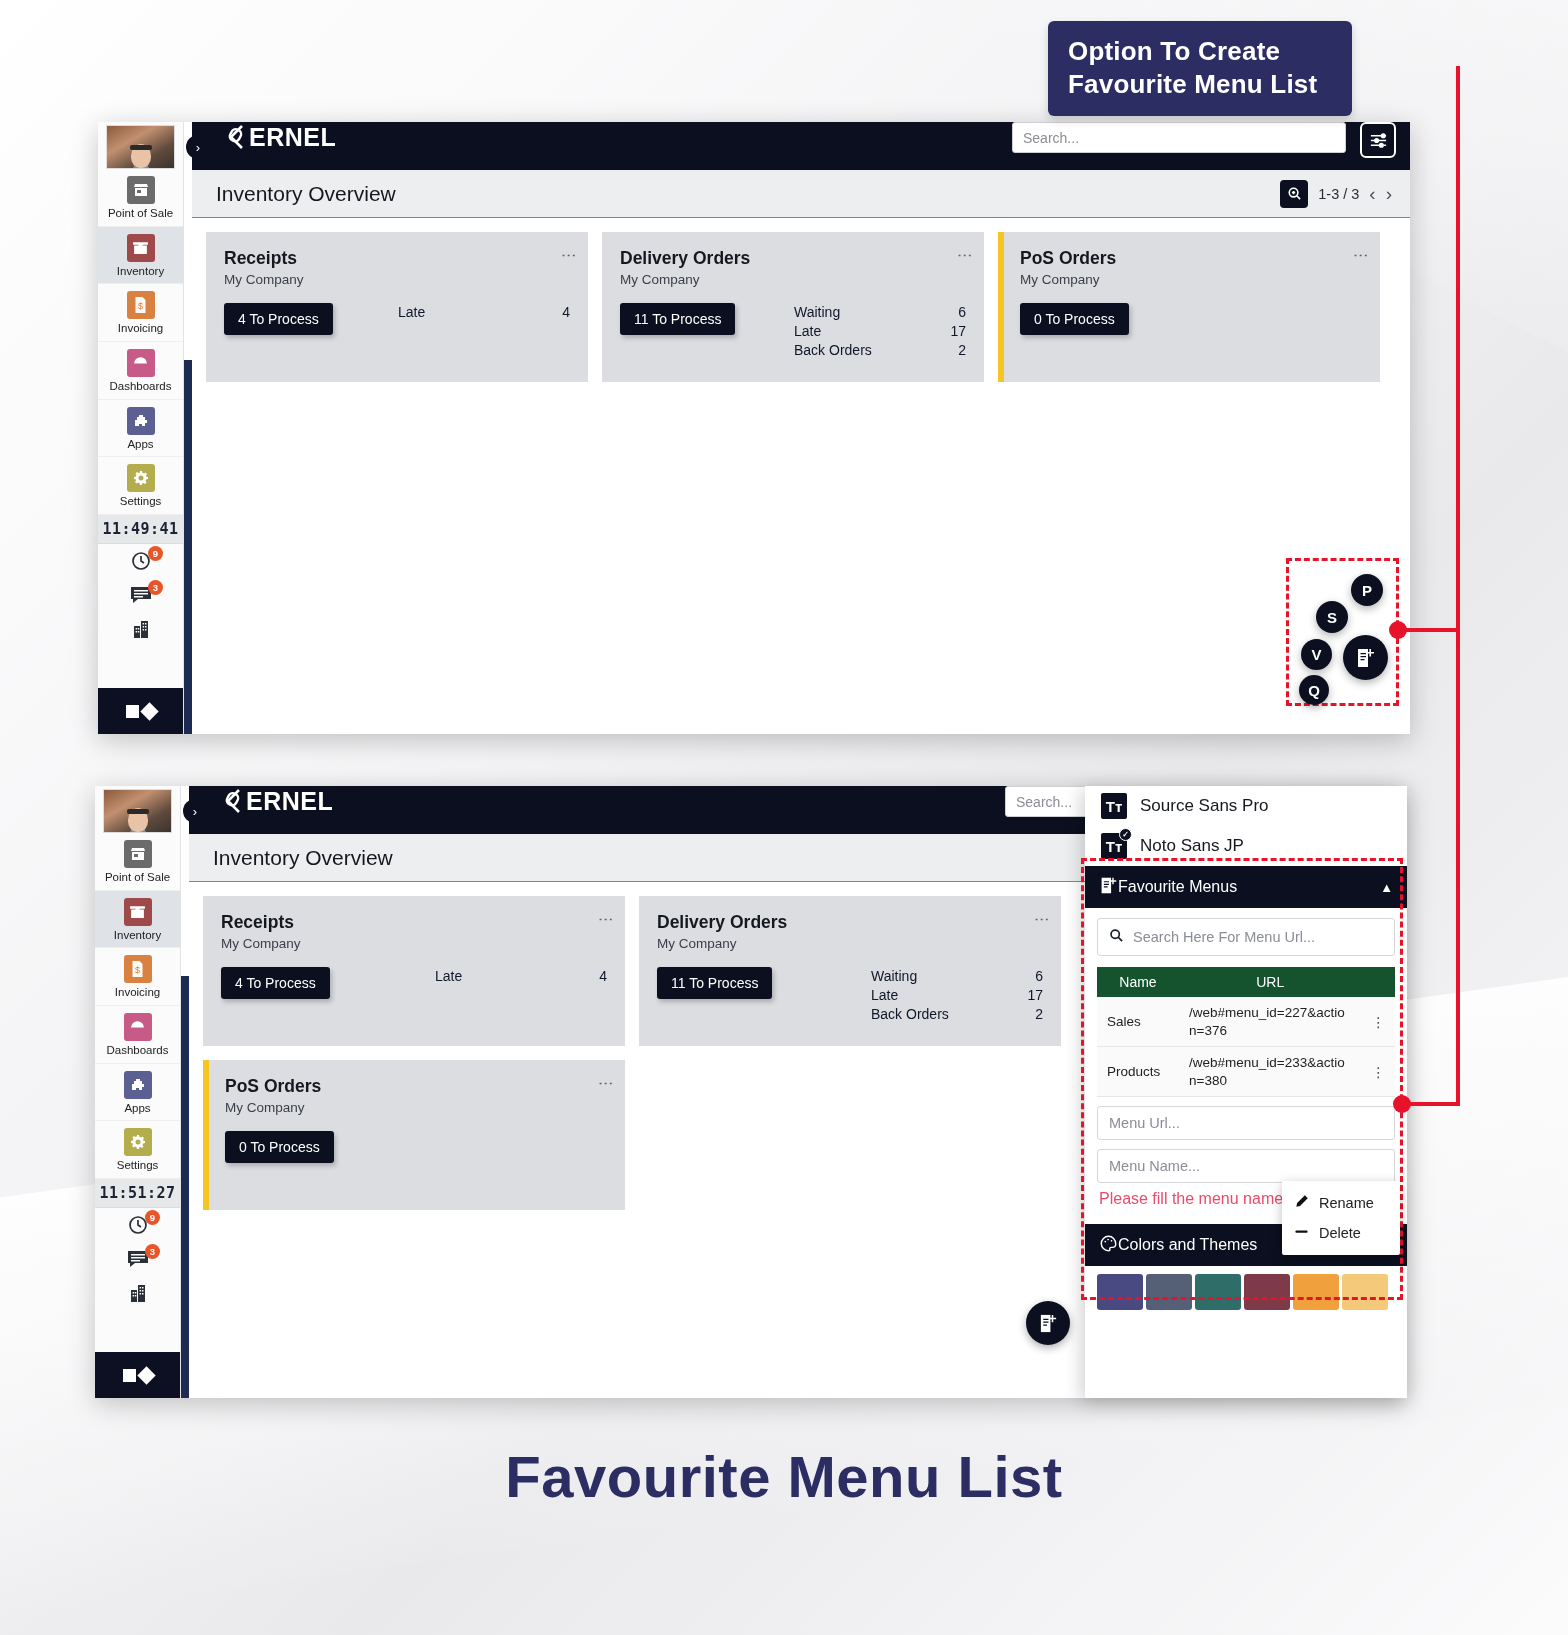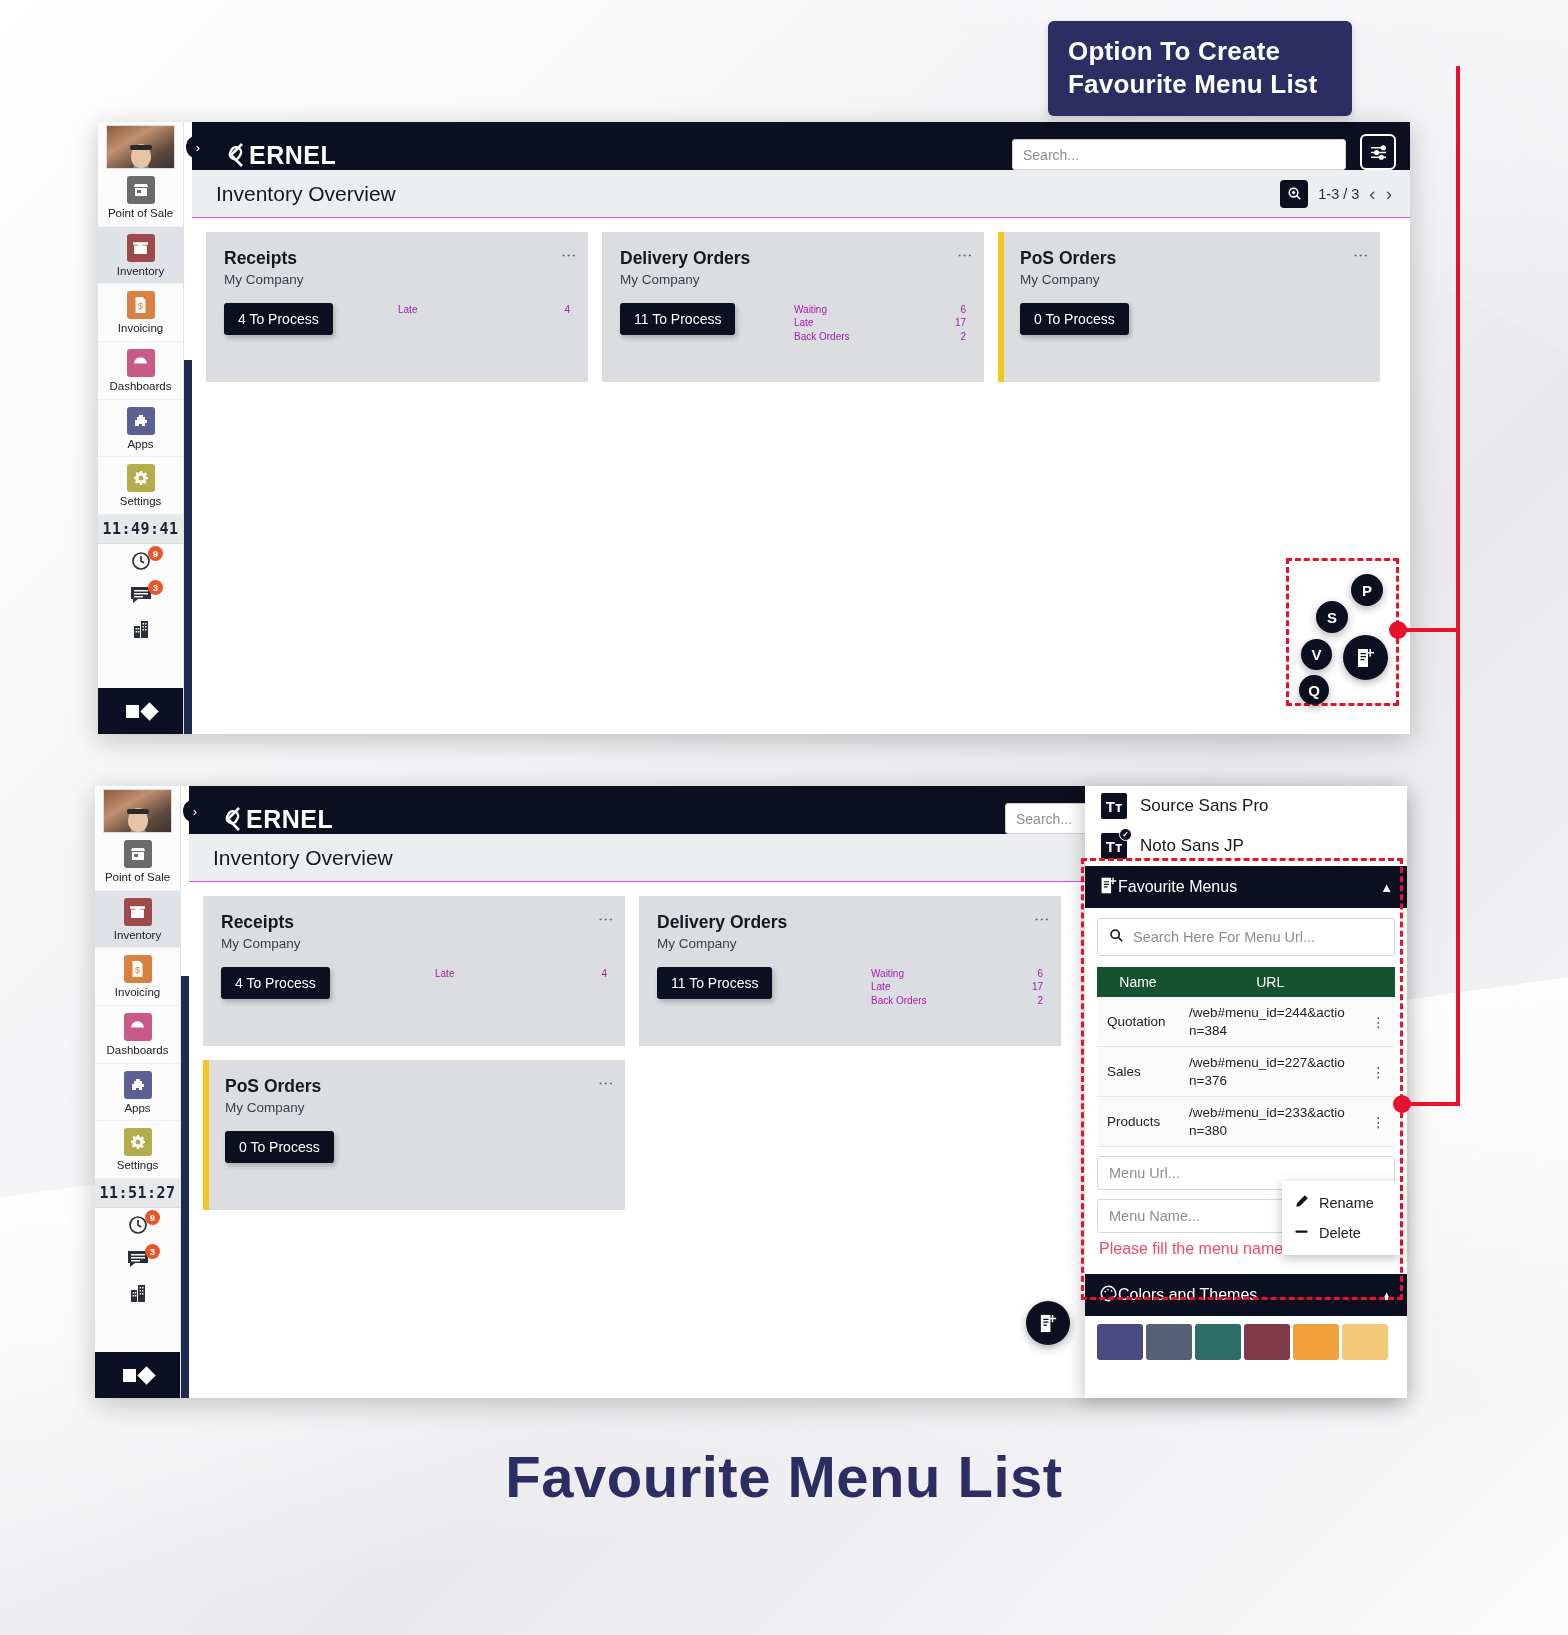--- a/index.html
+++ b/index.html
@@ -118,21 +118,21 @@
     position: absolute; left: 86px; top: 0; bottom: 0; width: 8px;
     background: #fff;
   }
   .rail .rail-fill {
     position:absolute; left:0; width:8px; background:#1d2a52;
   }
 
   
   .topbar {
     position: absolute; left: 94px; right: 0; top: 0; height: 48px;
-    background: #0b0f1f; display: flex; align-items: flex-end;
+    background: #0b0f1f; display: flex; align-items: flex-start;
     padding: 0 14px 0 30px;
   }
   .brand {
     color: #fff; font-size: 25px; font-weight: bold; letter-spacing: .5px;
     display: flex; align-items: center; gap: 0;
   }
   .brand-mark {
     display:inline-block; width: 30px; height: 30px; position: relative;
     margin-right: -3px;
   }
@@ -189,21 +189,21 @@
     font-size: 15px; letter-spacing: 1px; cursor: pointer; line-height: .7;
     writing-mode: vertical-rl;
   }
   .card-body { display: flex; margin-top: 16px; gap: 24px; }
   .pill {
     background: #0b0f1f; color: #fff; font-size: 14px;
     padding: 8px 14px; border-radius: 3px; align-self: flex-start;
     box-shadow: 2px 3px 5px rgba(0,0,0,.22); cursor: pointer;
     white-space: nowrap;
   }
-  .stats { margin-left: auto; width: 172px; font-size: 10px; color: #a21caf; }
+  .stats { margin-left: auto; width: 172px; font-size: 14px; color: #0f172a; }
   .stat-row { display: flex; justify-content: space-between; line-height: 1.34; }
 
   
   .fab-zone {
     position: absolute; border: 3px dashed #e8132b;
     z-index: 20;
   }
   .fab {
     position: absolute; border-radius: 50%; background: #0b0f1f;
     color: #fff; display: flex; align-items: center; justify-content: center;
@@ -742,25 +742,20 @@
     <table class="fav-table">
       <thead>
         <tr>
           <th style="width:82px;">Name</th>
           <th>URL</th>
           <th style="width:26px;"></th>
         </tr>
       </thead>
       <tbody>
         <tr>
-          <td>Quotation</td>
-          <td class="url">/web#menu_id=244&amp;action=384</td>
-          <td class="act">⋮</td>
-        </tr>
-        <tr>
           <td>Sales</td>
           <td class="url">/web#menu_id=227&amp;action=376</td>
           <td class="act">⋮</td>
         </tr>
         <tr>
           <td>Products</td>
           <td class="url">/web#menu_id=233&amp;action=380</td>
           <td class="act">⋮</td>
         </tr>
       </tbody>

